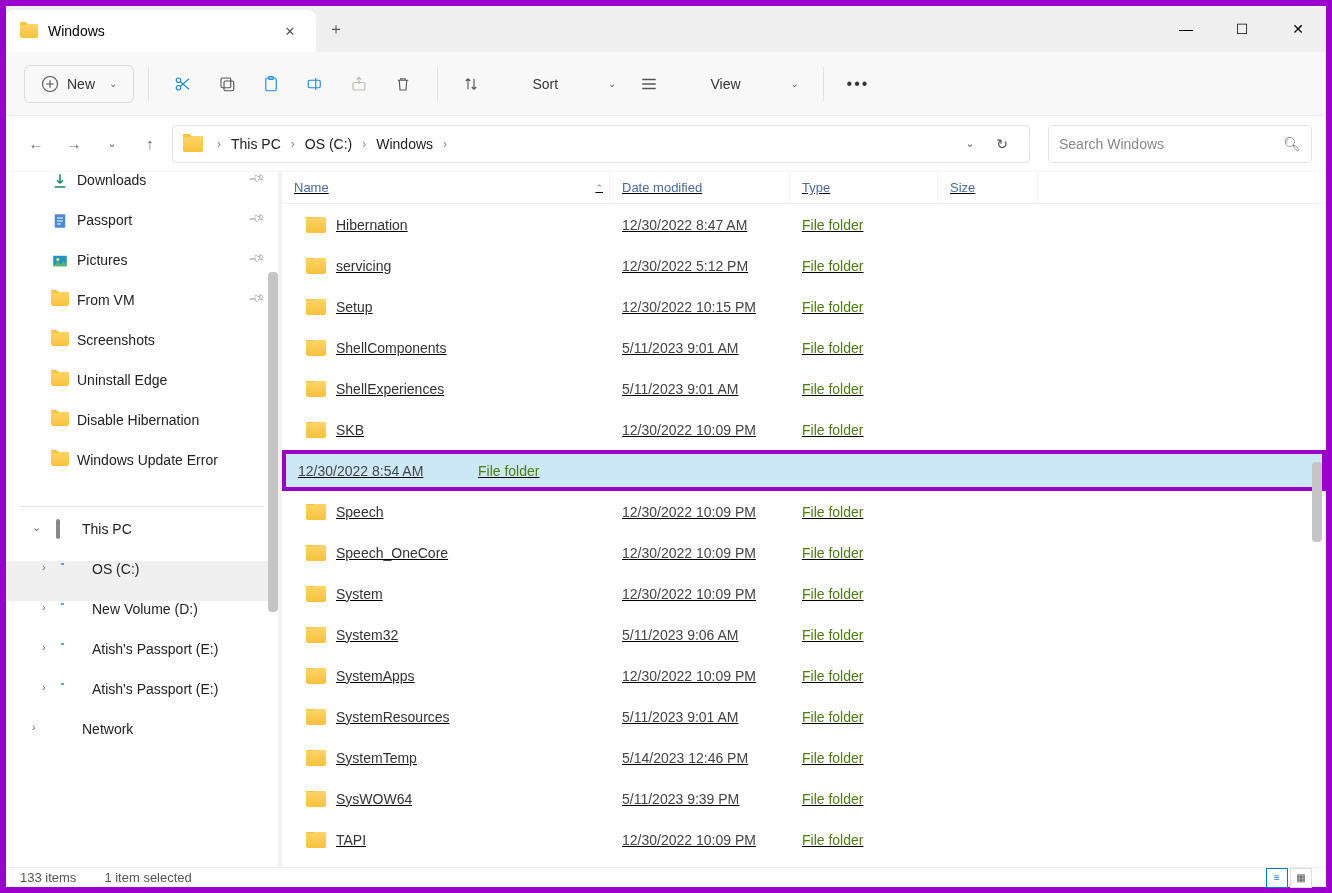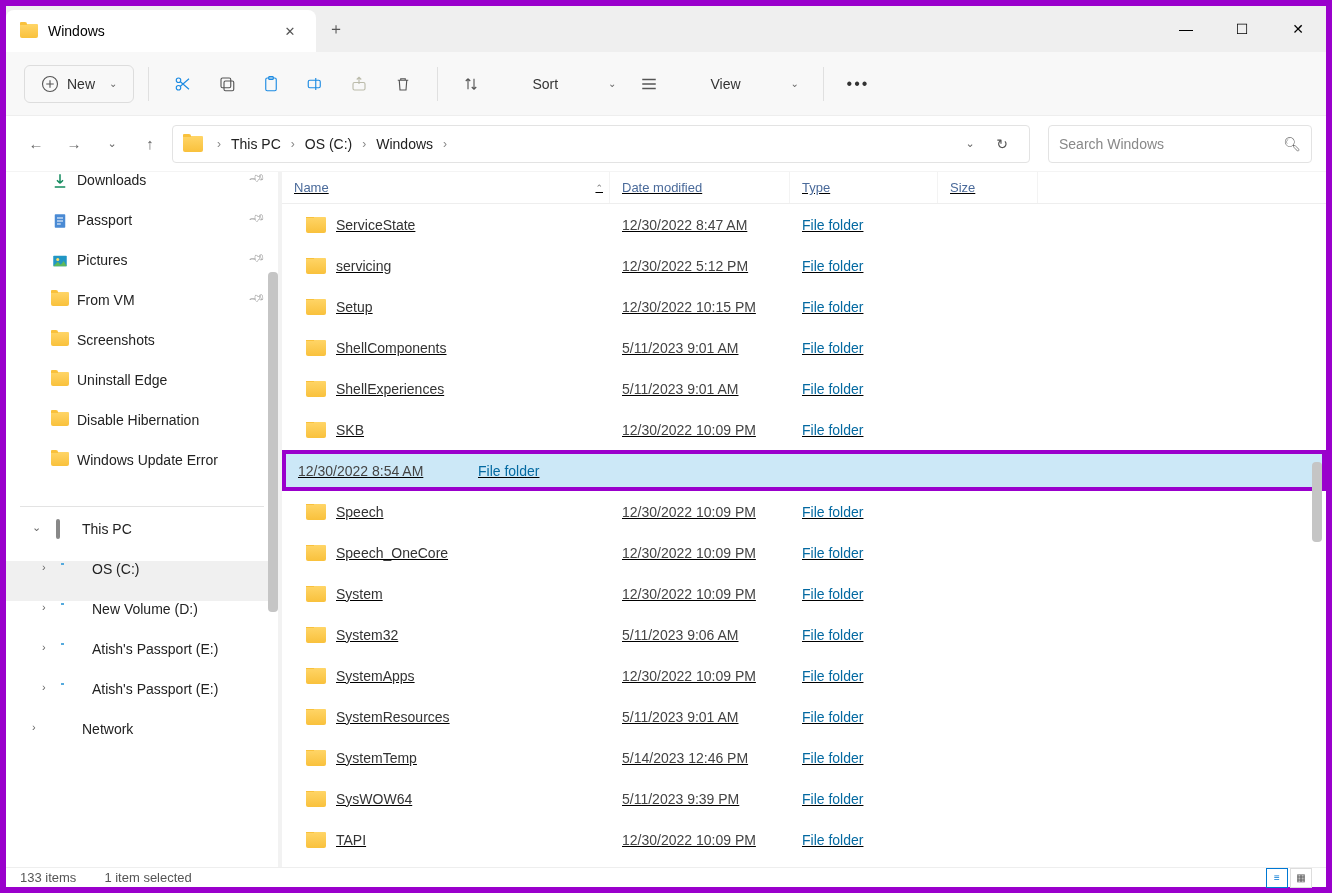--- a/index.html
+++ b/index.html
@@ -69,21 +69,21 @@
 .col.type { width: 148px; }
 .col.size { width: 100px; }
 .sort-ind { font-size: 9px; color: #777; margin-left: auto; transform: translateX(6px); }
 .file-rows { flex: 1; overflow: hidden; }
 .row { display: flex; height: 41px; align-items: center; cursor: pointer; }
 .row.highlighted { border: 4px solid #9a00cc; }
 .row.sel { background: #cce8f7; }
 .cell { padding: 0 12px; font-size: 14px; color: #333; white-space: nowrap; overflow: hidden; text-overflow: ellipsis; }
 .cell.name { width: 328px; display: flex; align-items: center; gap: 10px; padding-left: 24px; }
 .cell.date { width: 180px; color: #444; }
-.cell.type { width: 148px; color: #0369a1; }
+.cell.type { width: 148px; color: #4d7c0f; }
 .cell.size { width: 100px; }
 .cell .folder-icon { width: 20px; height: 16px; flex-shrink: 0; }
 
 
 .status-bar { height: 20px; border-top: 1px solid #eee; display: flex; align-items: center; padding: 0 14px; font-size: 13px; color: #555; gap: 28px; }
 .status-bar .spacer { flex: 1; }
 .view-toggles { display: flex; gap: 2px; }
 .view-tg { width: 22px; height: 20px; border: 1px solid #ddd; display: flex; align-items: center; justify-content: center; font-size: 10px; cursor: pointer; }
 .view-tg.active { border-color: #0078d4; color: #0078d4; }
 
@@ -309,21 +309,21 @@
             <span>Type</span>
           </div>
         <div class="col size">
             <span>Size</span>
           </div>
       </div>
       <div class="file-rows" id="file-rows">
           <div class="row">
             <div class="cell name">
               <span class="folder-icon"></span>
-              <span>ServiceState</span>
+              <span>Hibernation</span>
             </div>
             <div class="cell date">12/30/2022 8:47 AM</div>
             <div class="cell type">File folder</div>
             <div class="cell size"></div>
           </div>
           <div class="row">
             <div class="cell name">
               <span class="folder-icon"></span>
               <span>servicing</span>
             </div>

